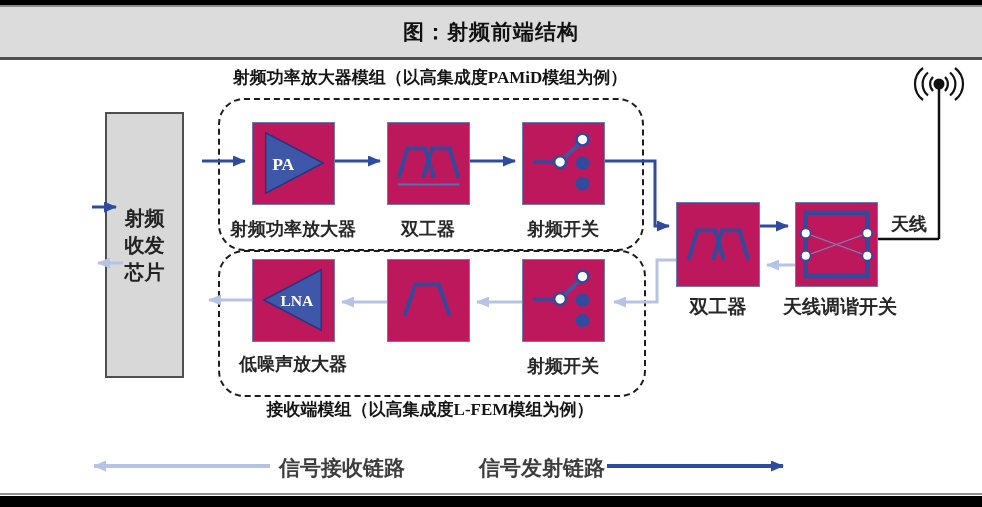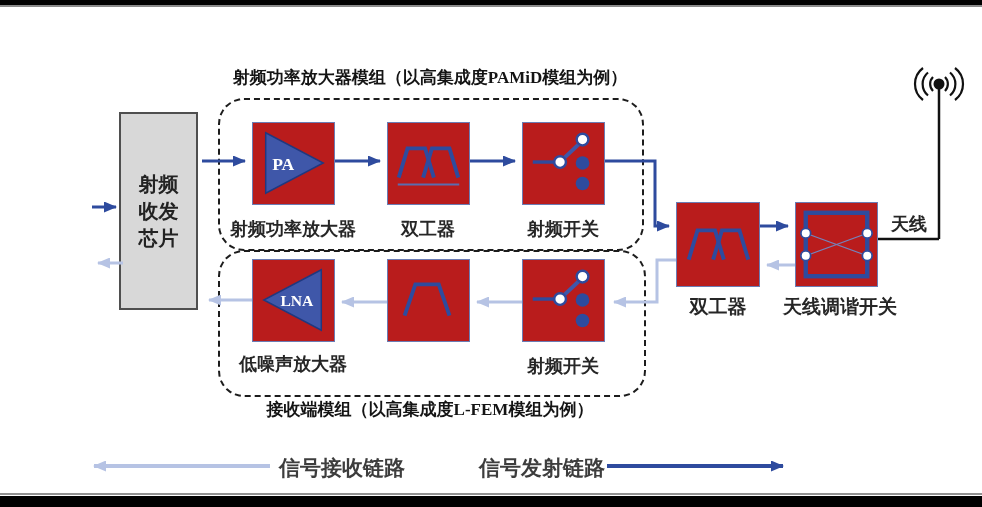--- a/index.html
+++ b/index.html
@@ -13,23 +13,23 @@
   .title-text{font-size:21px;font-weight:bold;color:#111;letter-spacing:1px;}
   .bar-bot-thin{top:493px;height:2px;background:#919191;}
   .bar-bot-black{top:496px;height:11px;background:#000;}
 
   .module{position:absolute;border:2.5px dashed #1c1c1c;border-radius:26px;z-index:1;}
   .mod-tx{left:218px;top:98px;width:422px;height:149px;}
   .mod-rx{left:218px;top:250px;width:424px;height:143px;}
 
   .box{position:absolute;box-sizing:border-box;z-index:2;display:flex;align-items:center;justify-content:center;}
   .graybox{background:#d8d8d8;border:2px solid #4f4f4f;}
-  .comp{background:#b91c1c;border:1.5px solid #6b7cb4;}
+  .comp{background:#be185d;border:1.5px solid #6b7cb4;}
   .baseband{left:32px;top:112px;width:58px;height:266px;font-size:20px;font-weight:bold;color:#222;}
-  .chip{left:119px;top:112px;width:79px;height:198px;}
+  .chip{left:105px;top:112px;width:79px;height:266px;}
   .chip-inner{width:44px;font-size:20px;font-weight:bold;color:#222;line-height:27px;
               word-break:break-all;text-align:center;}
   .pa-box{left:252px;top:122px;width:83px;height:83px;}
   .dup1-box{left:387px;top:122px;width:83px;height:83px;}
   .sw1-box{left:522px;top:122px;width:83px;height:83px;}
   .lna-box{left:252px;top:259px;width:83px;height:83px;}
   .filt-box{left:387px;top:259px;width:83px;height:83px;}
   .sw2-box{left:522px;top:259px;width:83px;height:83px;}
   .dup2-box{left:676px;top:202px;width:84px;height:85px;}
   .tuner-box{left:795px;top:202px;width:83px;height:85px;}
@@ -54,20 +54,23 @@
   svg.wires{position:absolute;left:0;top:0;z-index:3;pointer-events:none;}
   svg.icon{display:block;}
 </style>
 </head>
 <body>
 
 <div class="stage">
 
   <div class="bar bar-top-black"></div>
   <div class="bar bar-top-thin"></div>
+  <div class="bar title-band">
+    <span class="title-text">图：射频前端结构</span>
+  </div>
   <div class="bar bar-bot-thin"></div>
   <div class="bar bar-bot-black"></div>
 
   <div class="module mod-tx"></div>
   <div class="module mod-rx"></div>
 
   <div class="box graybox chip">
     <div class="chip-inner">射频收发芯片</div>
   </div>
 

